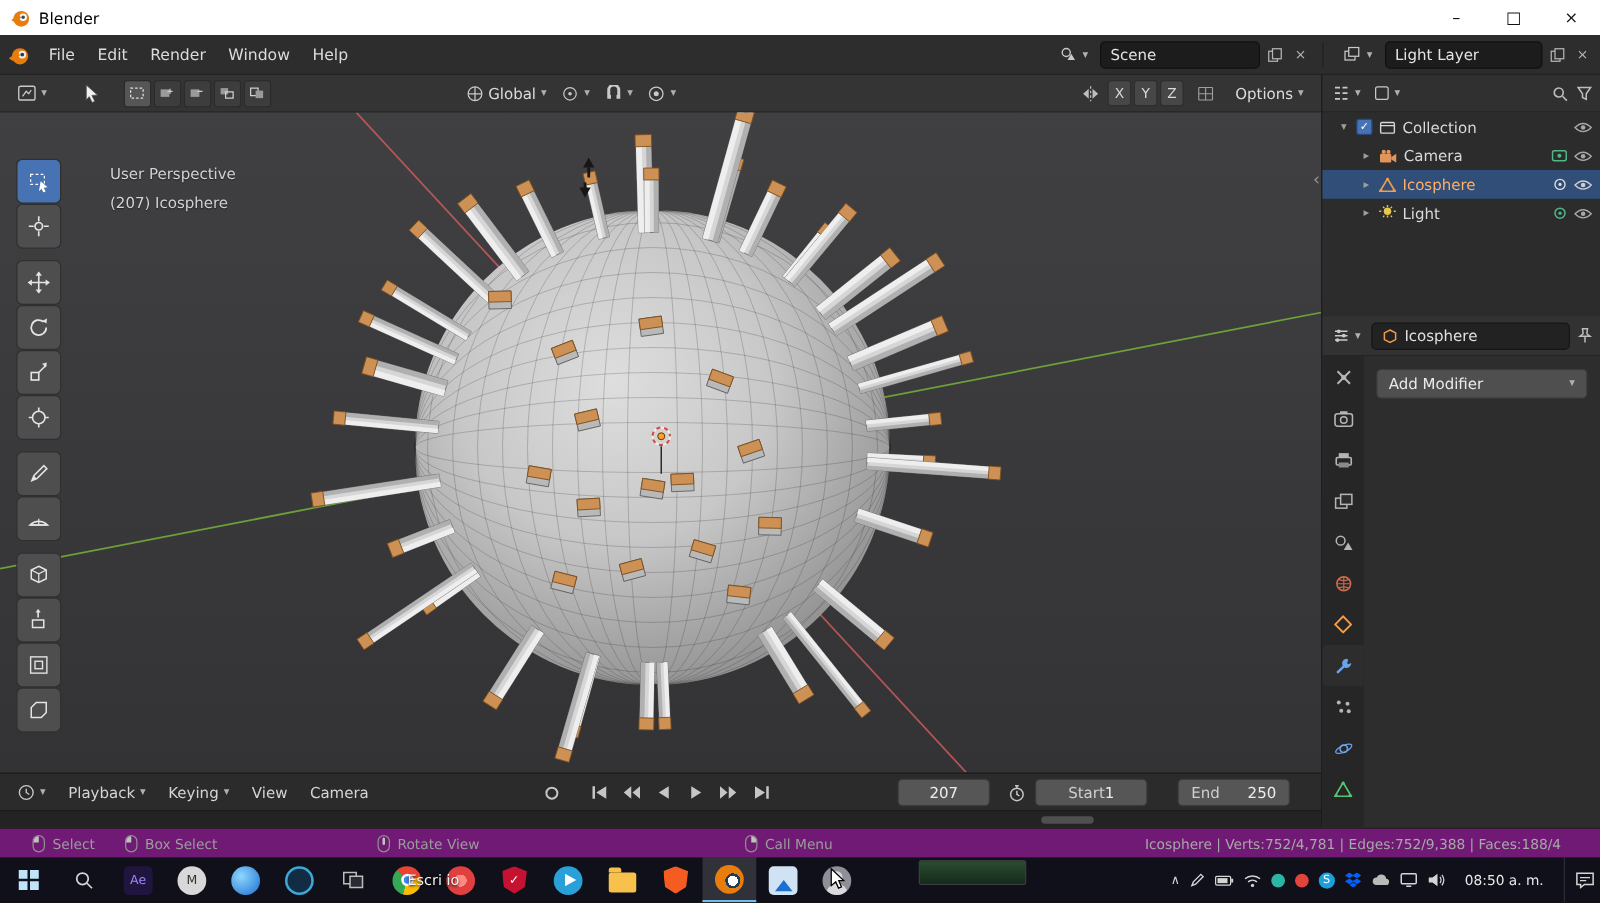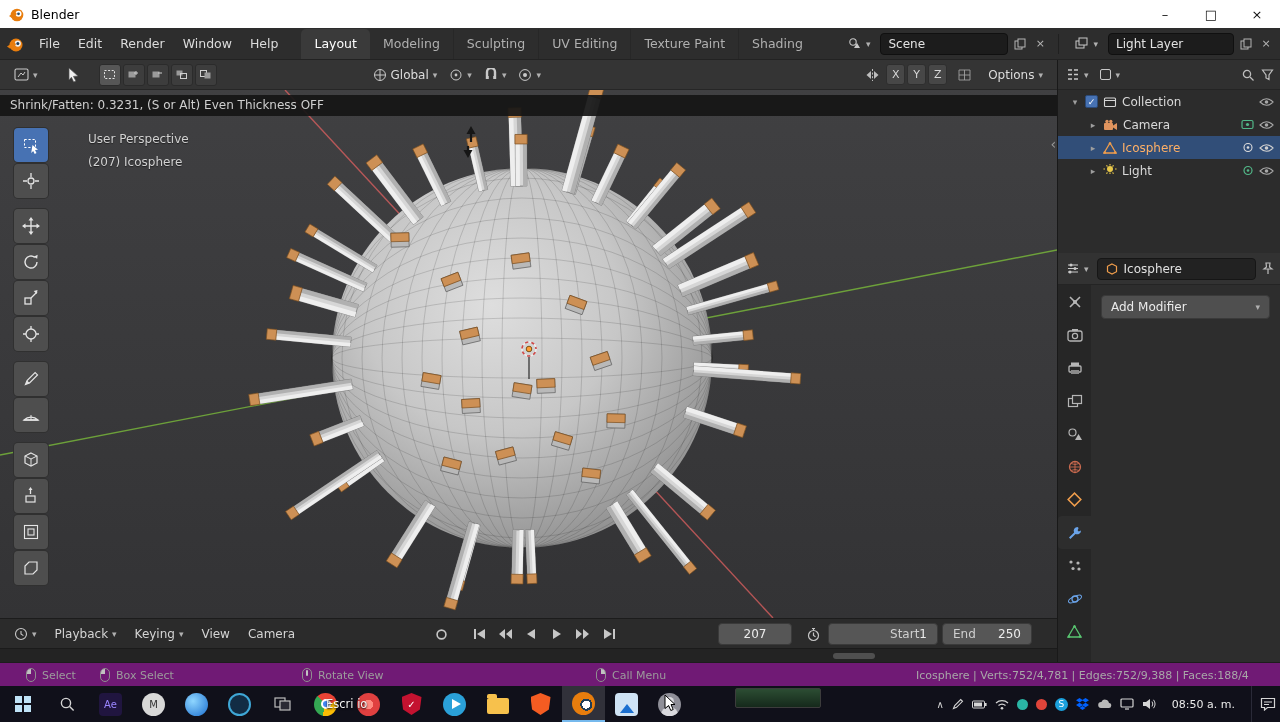--- a/index.html
+++ b/index.html
@@ -126,29 +126,20 @@
           <circle cx="11.8" cy="8.6" r="1.5" fill="#1f3d57"></circle>
           <path d="M1 11.5l7-4.6 2.2 2.3-6 4.5z" fill="#e87d0d"></path>
         </svg>
     </div>
     <div class="menu-item">File</div>
     <div class="menu-item">Edit</div>
     <div class="menu-item">Render</div>
     <div class="menu-item">Window</div>
     <div class="menu-item">Help</div>
 
-    <div class="ws-tabs">
-      <div class="ws-tab active">Layout</div>
-      <div class="ws-tab">Modeling</div>
-      <div class="ws-tab">Sculpting</div>
-      <div class="ws-tab">UV Editing</div>
-      <div class="ws-tab">Texture Paint</div>
-      <div class="ws-tab">Shading</div>
-
-    </div>
 
     <div class="id-group" style="margin-left:auto">
       <div class="th-btn">
         <svg width="14" height="13" viewBox="0 0 14 13">
             <circle cx="5" cy="5" r="3.2" fill="none" stroke="#c9c9c9" stroke-width="1.1"></circle>
             <path d="M8 12l3-5 3 5z" fill="#c9c9c9" transform="translate(-2,-1)"></path>
           </svg>
         <span class="chev">▾</span>
       </div>
       <div class="id-field" style="width:128px">
@@ -602,21 +593,20 @@
         <circle r="2.8" fill="#ff9c33" stroke="#5e3a00" stroke-width="0.8"></circle>
       </g>
       <g fill="#161616">
         <path d="M471 36l-4.5 8h9z"></path>
           <path d="M468 68l-4.5-8h9z"></path>
         <rect x="469.9" y="44" width="2.2" height="8"></rect>
           <rect x="466.9" y="56" width="2.2" height="8"></rect>
       </g>
     </svg>
 
-    <div class="op-hint">Shrink/Fatten: 0.3231, (S or Alt) Even Thickness OFF</div>
     <div class="view-labels">
       <div>User Perspective</div>
       <div>(207) Icosphere</div>
     </div>
     <span class="collapse-arrow">‹</span>
 
     <div class="vt-toolbar">
       <div class="vt-btn active">
         <svg width="18" height="18" viewBox="0 0 18 18">
             <rect x="2.5" y="3.5" width="11" height="8" fill="none" stroke="#fff" stroke-dasharray="2.2 1.8"></rect>
@@ -761,21 +751,21 @@
 
     <div class="tl-field" style="left:718px;width:74px;justify-content:center">
       <span>207</span>
     </div>
     <span style="position:absolute;left:806px;top:8px">
       <svg width="15" height="15" viewBox="0 0 15 15">
           <circle cx="7.5" cy="8.5" r="5" fill="none" stroke="#c6c6c6" stroke-width="1.2"></circle>
           <path d="M7.5 5.5v3l2 1.2M6 1.5h3M7.5 1.5v2" fill="none" stroke="#c6c6c6" stroke-width="1.2"></path>
         </svg>
     </span>
-    <div class="tl-field" style="left:828px;width:110px;justify-content:flex-end">
+    <div class="tl-field" style="left:828px;width:90px;justify-content:center">
       <span style="color:#cfcfcf">Start</span>
       <span>1</span>
     </div>
     <div class="tl-field" style="left:942px;width:90px;justify-content:space-between">
       <span style="color:#cfcfcf">End</span>
       <span>250</span>
     </div>
   </div>
   <div class="scrollstrip">
     <div class="scroll-thumb"></div>

